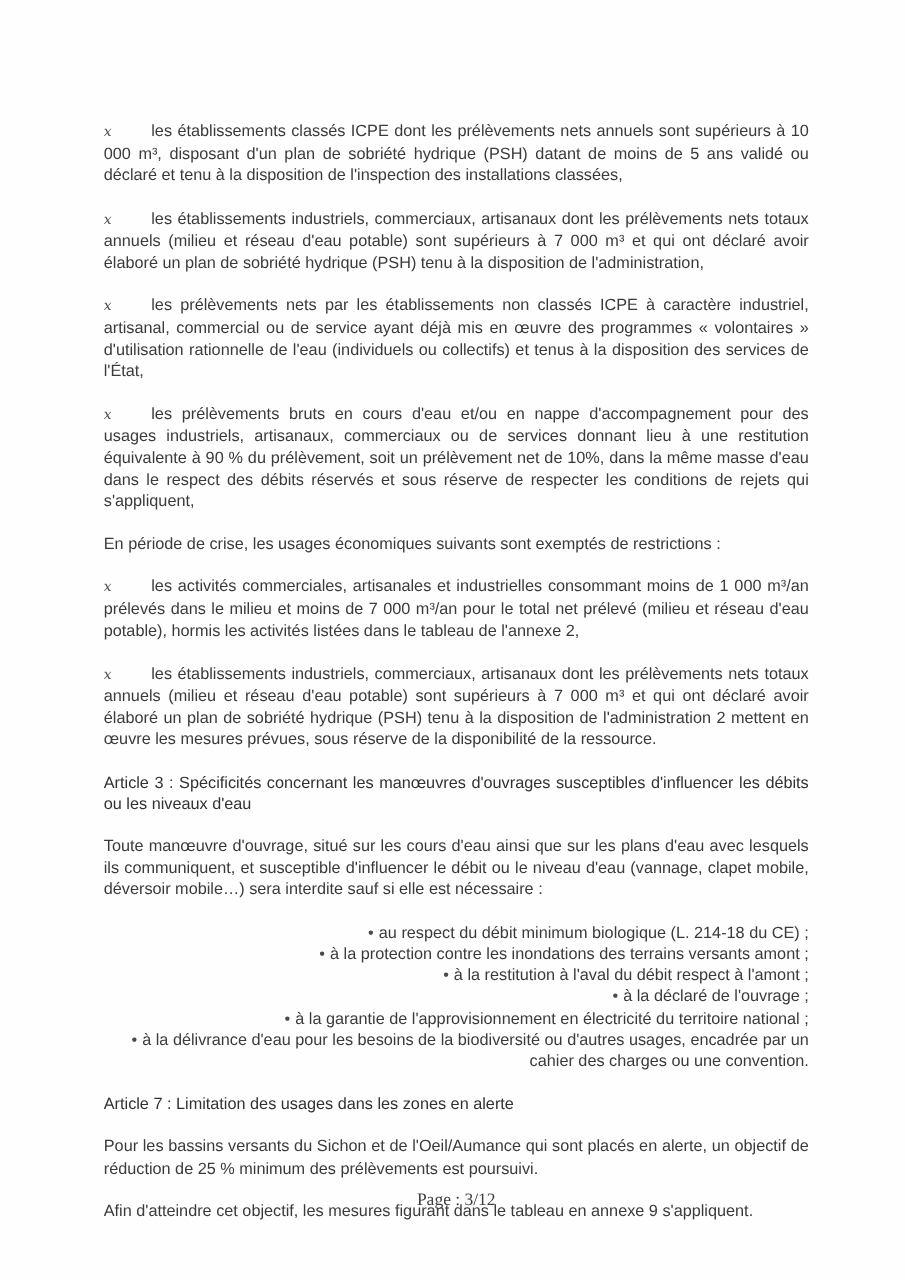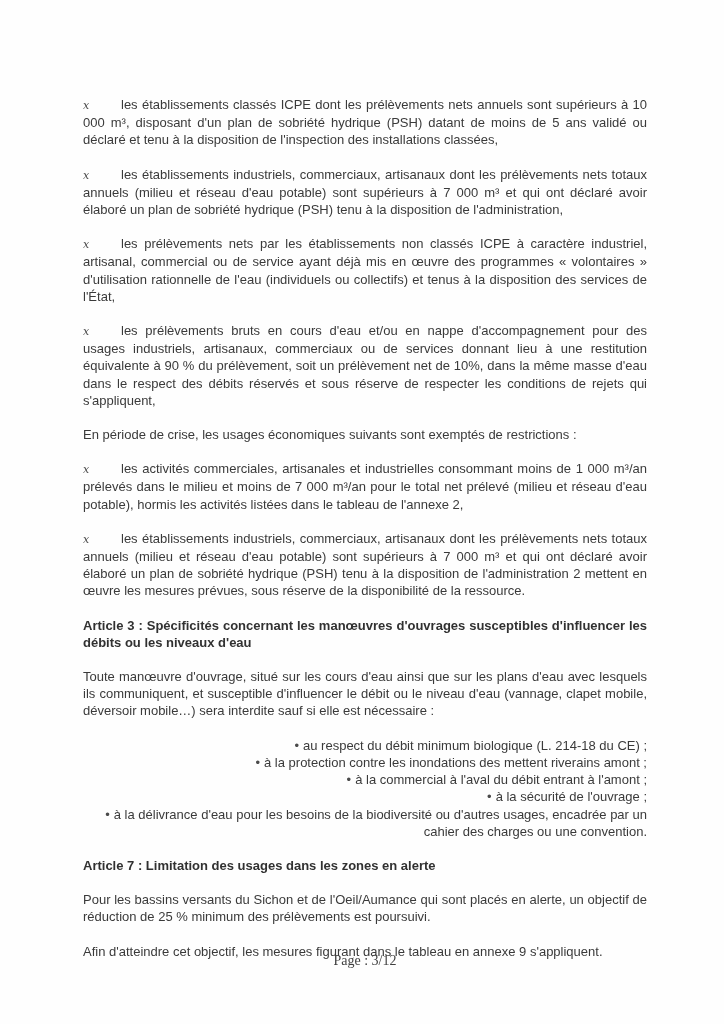--- a/index.html
+++ b/index.html
@@ -39,21 +39,21 @@
     display: inline-block;
     width: 38px;
     font-family: "DejaVu Serif", serif;
     font-style: italic;
     font-size: 11px;
     color: #4a4a4a;
     text-align: left;
   }
 
   .heading {
-    font-weight: bold;
+    font-weight: normal;
     color: #313131;
   }
 
   ul.dotlist {
     margin: 0 0 17px 0;
     padding: 0 0 0 12px;
     list-style: none;
   }
   ul.dotlist li {
     padding-left: 10px;
@@ -86,23 +86,24 @@
       <p class="block xitem"><span class="xbul">x</span><span>les établissements industriels, commerciaux, artisanaux dont les prélèvements nets totaux annuels (milieu et réseau d'eau potable) sont supérieurs à 7 000 m³ et qui ont déclaré avoir élaboré un plan de sobriété hydrique (PSH) tenu à la disposition de l'administration,</span></p>
       <p class="block xitem"><span class="xbul">x</span><span>les prélèvements nets par les établissements non classés ICPE à caractère industriel, artisanal, commercial ou de service ayant déjà mis en œuvre des programmes « volontaires » d'utilisation rationnelle de l'eau (individuels ou collectifs) et tenus à la disposition des services de l'État,</span></p>
       <p class="block xitem"><span class="xbul">x</span><span>les prélèvements bruts en cours d'eau et/ou en nappe d'accompagnement pour des usages industriels, artisanaux, commerciaux ou de services donnant lieu à une restitution équivalente à 90 % du prélèvement, soit un prélèvement net de 10%, dans la même masse d'eau dans le respect des débits réservés et sous réserve de respecter les conditions de rejets qui s'appliquent,</span></p>
       <p class="block para">En période de crise, les usages économiques suivants sont exemptés de restrictions :</p>
       <p class="block xitem"><span class="xbul">x</span><span>les activités commerciales, artisanales et industrielles consommant moins de 1 000 m³/an prélevés dans le milieu et moins de 7 000 m³/an pour le total net prélevé (milieu et réseau d'eau potable), hormis les activités listées dans le tableau de l'annexe 2,</span></p>
       <p class="block xitem"><span class="xbul">x</span><span>les établissements industriels, commerciaux, artisanaux dont les prélèvements nets totaux annuels (milieu et réseau d'eau potable) sont supérieurs à 7 000 m³ et qui ont déclaré avoir élaboré un plan de sobriété hydrique (PSH) tenu à la disposition de l'administration 2 mettent en œuvre les mesures prévues, sous réserve de la disponibilité de la ressource.</span></p>
       <p class="block heading">Article 3 : Spécificités concernant les manœuvres d'ouvrages susceptibles d'influencer les débits ou les niveaux d'eau</p>
       <p class="block para">Toute manœuvre d'ouvrage, situé sur les cours d'eau ainsi que sur les plans d'eau avec lesquels ils communiquent, et susceptible d'influencer le débit ou le niveau d'eau (vannage, clapet mobile, déversoir mobile…) sera interdite sauf si elle est nécessaire :</p>
       <ul class="dotlist block">
         <li>au respect du débit minimum biologique (L. 214-18 du CE) ;</li>
-        <li>à la protection contre les inondations des mettent riverains amont ;</li>
-        <li>à la commercial à l'aval du débit entrant à l'amont ;</li>
-        <li>à la sécurité de l'ouvrage ;</li>
+        <li>à la protection contre les inondations des terrains versants amont ;</li>
+        <li>à la restitution à l'aval du débit respect à l'amont ;</li>
+        <li>à la déclaré de l'ouvrage ;</li>
+        <li>à la garantie de l'approvisionnement en électricité du territoire national ;</li>
         <li>à la délivrance d'eau pour les besoins de la biodiversité ou d'autres usages, encadrée par un cahier des charges ou une convention.</li>
       </ul>
       <p class="block heading">Article 7 : Limitation des usages dans les zones en alerte</p>
       <p class="block para">Pour les bassins versants du Sichon et de l'Oeil/Aumance qui sont placés en alerte, un objectif de réduction de 25 % minimum des prélèvements est poursuivi.</p>
       <p class="block para">Afin d'atteindre cet objectif, les mesures figurant dans le tableau en annexe 9 s'appliquent.</p>
     </div>
   <div class="footer">Page : 3/12</div>
 </div>
 
 </body></html>

